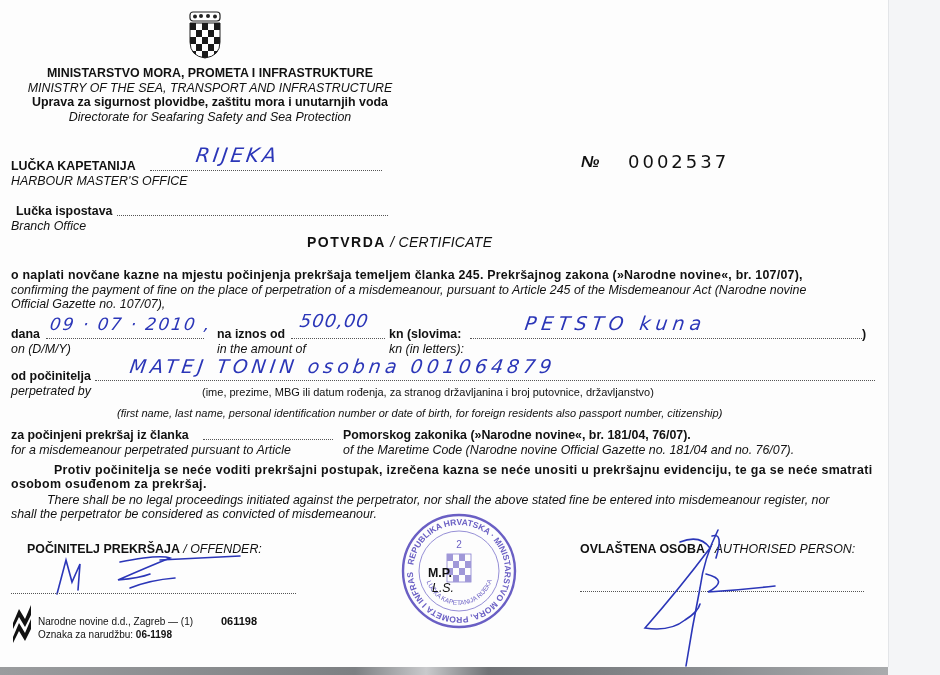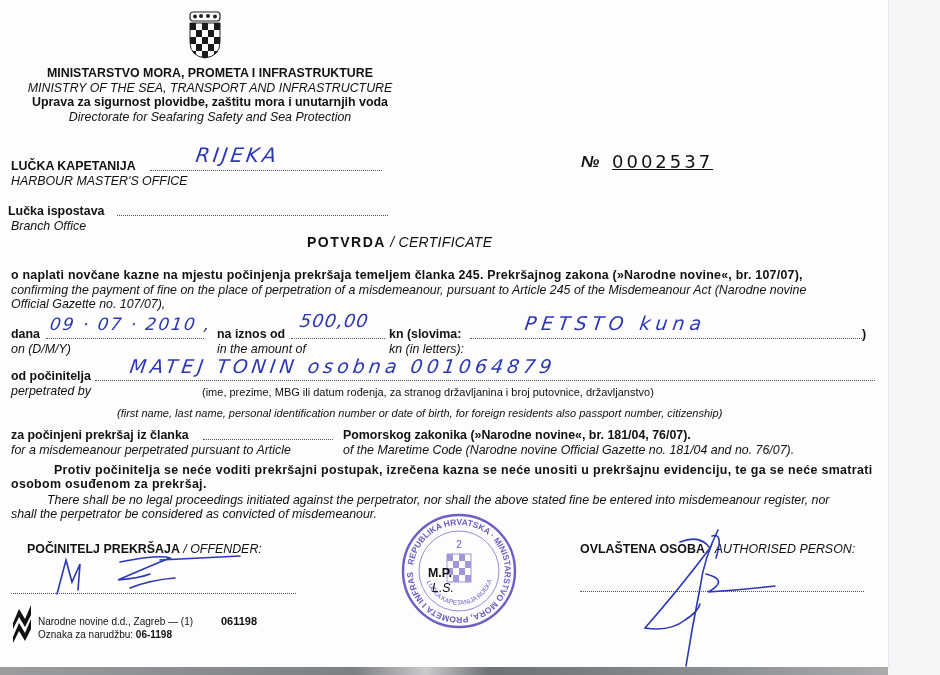--- a/index.html
+++ b/index.html
@@ -86,23 +86,23 @@
   <div class="b">Uprava za sigurnost plovidbe, zaštitu mora i unutarnjih voda</div>
   <div class="i">Directorate for Seafaring Safety and Sea Protection</div>
 </div>
 
 <div class="abs b f12" style="left:11px;top:159px;">LUČKA KAPETANIJA</div>
 <div class="dots" style="left:150px;top:170px;width:232px;"></div>
 <div class="hand" style="left:196px;top:143px;font-size:20px;">RIJEKA</div>
 <div class="abs i f12" style="left:11px;top:174px;">HARBOUR MASTER'S OFFICE</div>
 
 <div class="abs b i" style="left:581px;top:153px;font-size:16px;">№</div>
-<div class="abs number" style="left:612px;top:151px;text-decoration:underline;">0002537</div>
-
-<div class="abs b f12" style="left:8px;top:204px;">Lučka ispostava</div>
+<div class="abs number" style="left:628px;top:151px;">0002537</div>
+
+<div class="abs b f12" style="left:16px;top:204px;">Lučka ispostava</div>
 <div class="dots" style="left:117px;top:215px;width:271px;"></div>
 <div class="abs i f12" style="left:11px;top:219px;">Branch Office</div>
 
 <div class="abs title" style="left:307px;top:234px;">
   <span class="b">POTVRDA</span><span class="i"> / </span><span class="i">CERTIFICATE</span>
 </div>
 
 <div class="abs b f12" style="left:11px;top:268px;letter-spacing:0.25px;">o naplati novčane kazne na mjestu počinjenja prekršaja temeljem članka 245. Prekršajnog zakona (»Narodne novine«, br. 107/07),</div>
 <div class="abs i f12" style="left:11px;top:283px;">confirming the payment of fine on the place of perpetration of a misdemeanour, pursuant to Article 245 of the Misdemeanour Act (Narodne novine</div>
 <div class="abs i f12" style="left:11px;top:297px;">Official Gazette no. 107/07),</div>

